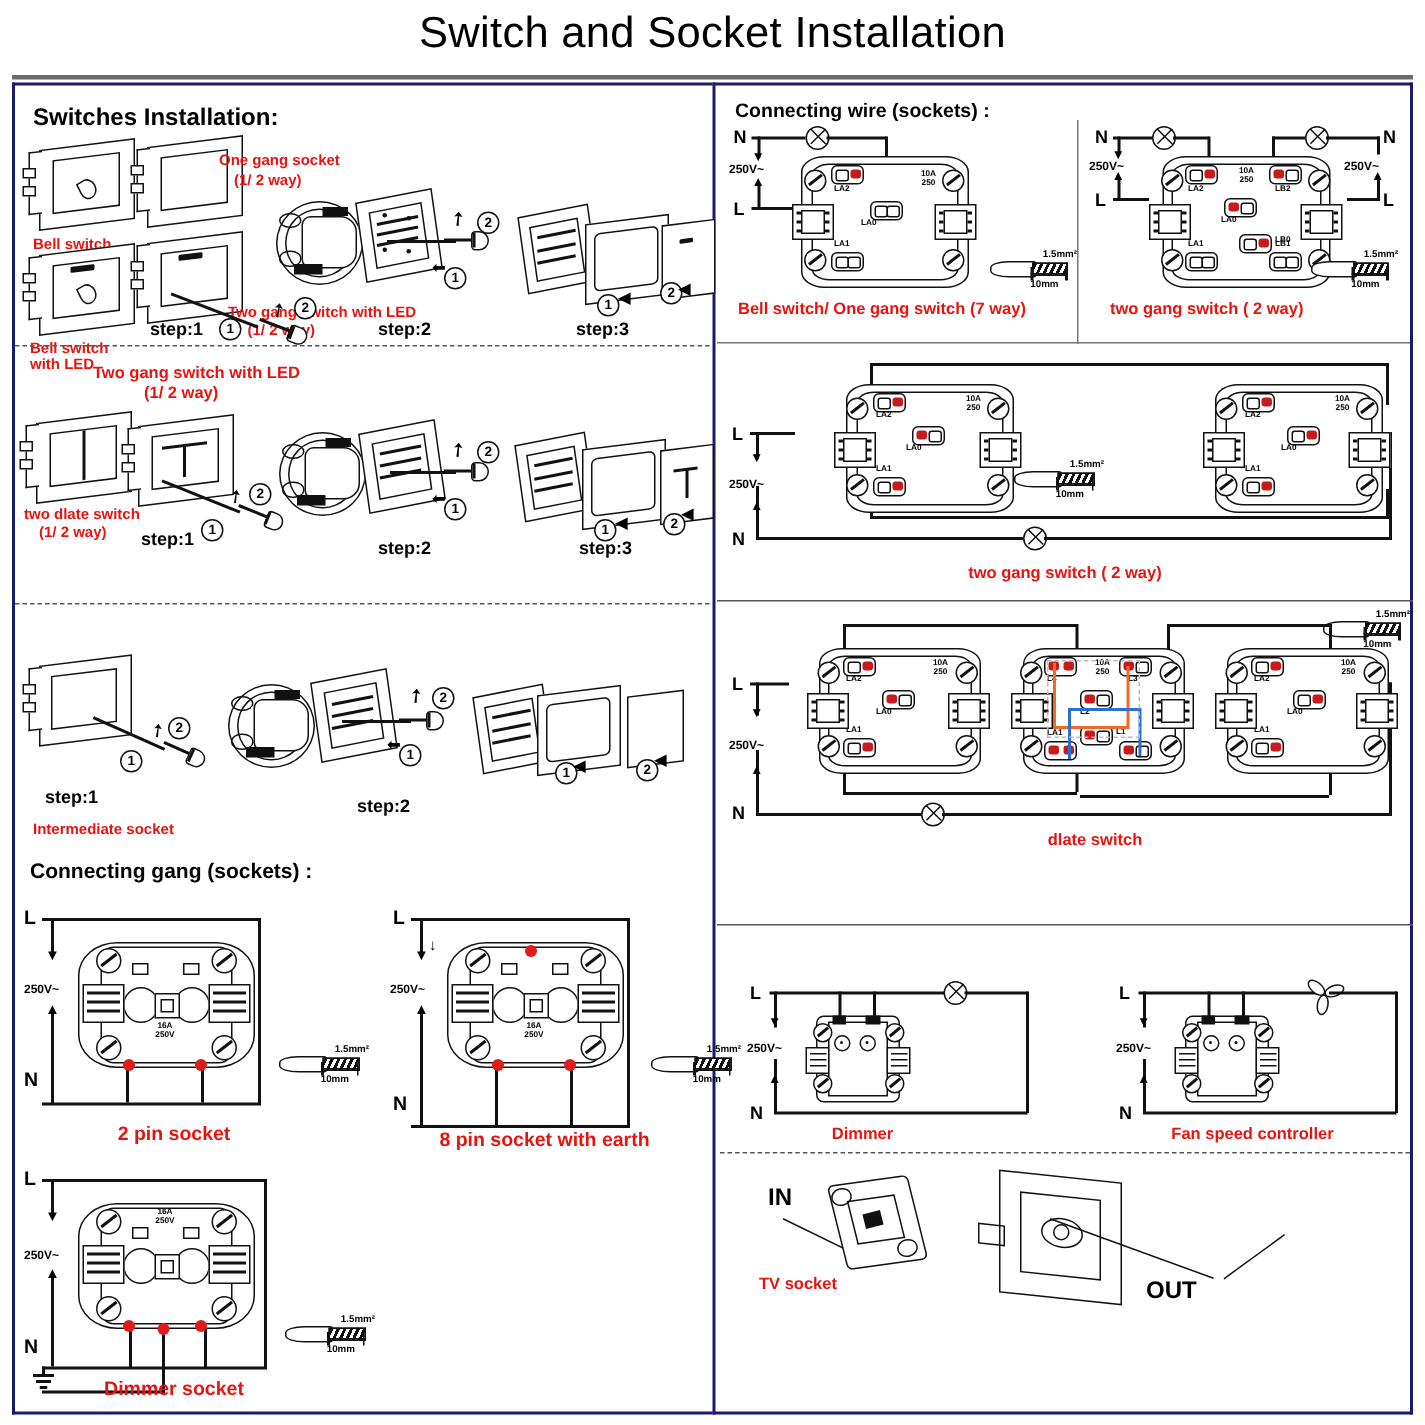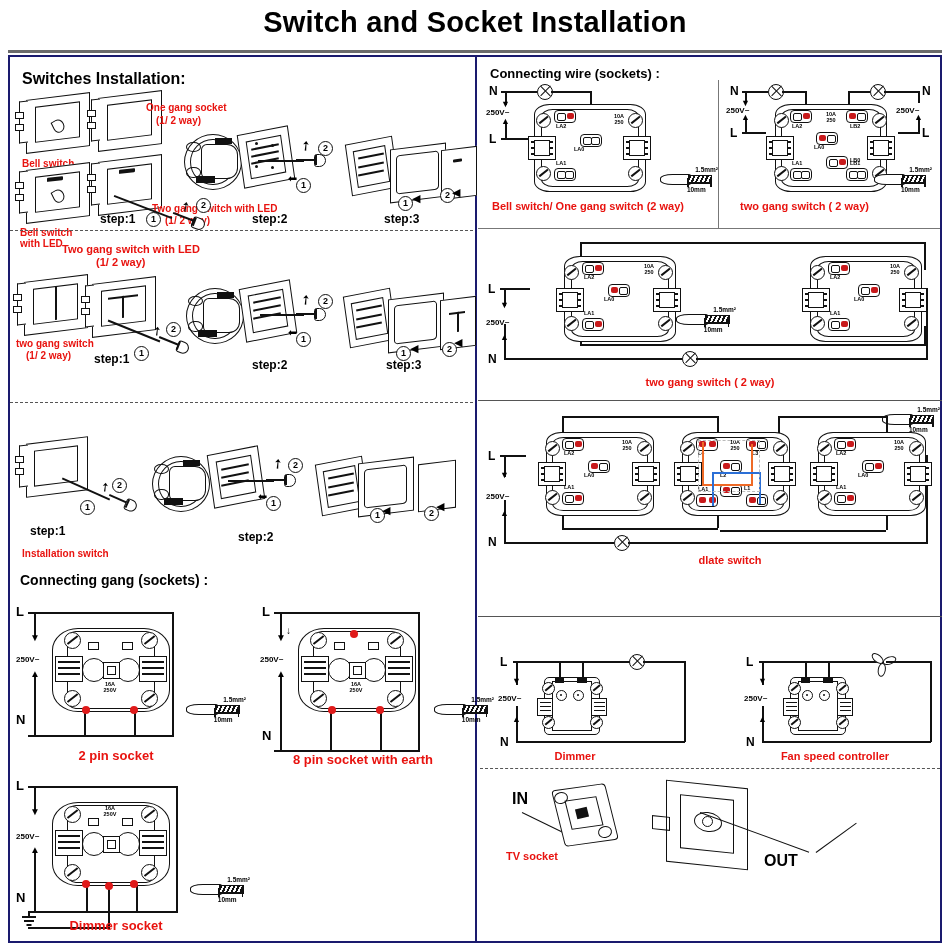--- a/index.html
+++ b/index.html
@@ -2,21 +2,21 @@
 <html><head>
 <meta charset="utf-8">
 <title>Switch and Socket Installation</title>
 <style>
   html,body{margin:0;padding:0;background:#fff;}
   body{width:950px;height:950px;overflow:hidden;
        font-family:"Liberation Sans","DejaVu Sans",sans-serif;color:#000;}
   #sheet{position:relative;width:950px;height:950px;background:#fff;}
 
   .abs{position:absolute;}
-  .ttl{left:0;top:6px;width:950px;text-align:center;font-size:29px;font-weight:bold;
+  .ttl{left:0;top:6px;width:950px;text-align:center;font-size:29px;font-weight:normal;
        letter-spacing:.2px;}
   .hrule{left:8px;top:50px;width:934px;height:3px;background:#6b6b6b;}
 
   
   .vdiv{left:475px;top:55px;width:2px;height:888px;background:#1a1a6e;}
   .outerL{left:8px;top:55px;width:467px;height:888px;border:2px solid #1a1a6e;border-right:none;box-sizing:border-box;}
   .outerR{left:475px;top:55px;width:467px;height:888px;border:2px solid #1a1a6e;border-left:none;box-sizing:border-box;}
 
   .dash{height:0;border-top:1.5px dashed #555;}
   .solidthin{height:0;border-top:1.5px solid #555;}
@@ -301,21 +301,21 @@
   </div>
   <div class="plate" style="left:92px;top:280px;width:62px;height:52px;">
     <div class="outer"></div>
       <div class="side"></div>
       <div class="inner"></div>
     <div class="tbar"></div>
       <div class="tstem"></div>
     <div class="tab" style="top:16px;"></div>
       <div class="tab" style="top:28px;"></div>
   </div>
-  <div class="abs red t10" style="left:16px;top:338px;">two gang switch</div>
+  <div class="abs red t10" style="left:16px;top:338px;">two dlate switch</div>
   <div class="abs red t10" style="left:26px;top:350px;">(1/ 2 way)</div>
 
   <div class="abs" style="left:106px;top:330px;width:56px;height:2px;background:#111;transform:rotate(22deg);"></div>
   <div class="sd" style="left:158px;top:336px;width:32px;height:14px;transform:rotate(22deg);">
     <div class="shaft"></div>
       <div class="grip"></div>
       <div class="gband"></div>
   </div>
   <div class="cnum" style="left:134px;top:346px;">1</div>
   <div class="cnum" style="left:166px;top:322px;">2</div>
@@ -433,21 +433,21 @@
   <div class="plate" style="left:418px;top:462px;width:36px;height:46px;">
     <div class="outer"></div>
   </div>
   <div class="cnum" style="left:370px;top:508px;">1</div>
   <div class="abs" style="left:382px;top:504px;font-size:11px;">◀</div>
   <div class="cnum" style="left:424px;top:506px;">2</div>
   <div class="abs" style="left:436px;top:500px;font-size:11px;">◀</div>
 
   <div class="abs t12 blk" style="left:30px;top:524px;">step:1</div>
   <div class="abs t12 blk" style="left:238px;top:530px;">step:2</div>
-  <div class="abs red t10" style="left:22px;top:548px;">Installation switch</div>
+  <div class="abs red t10" style="left:22px;top:548px;">Intermediate socket</div>
 
   <div class="abs t14 blk" style="left:20px;top:572px;">Connecting gang (sockets) :</div>
 
   <div class="abs t13 blk" style="left:16px;top:604px;">L</div>
   <div class="abs t13 blk" style="left:16px;top:712px;">N</div>
   <div class="abs t8 blk" style="left:16px;top:655px;">250V~</div>
   <div class="wire wh" style="left:28px;top:612px;width:146px;"></div>
   <div class="wire wv" style="left:172px;top:612px;height:124px;"></div>
   <div class="wire wh" style="left:28px;top:735px;width:146px;"></div>
   <div class="wire wv" style="left:34px;top:612px;height:26px;"></div>
@@ -678,21 +678,21 @@
 
   <div class="wspec" style="left:660px;top:168px;width:56px;height:22px;">
     <div class="cable"></div>
       <div class="strip"></div>
     <div class="top t8">1.5mm²</div>
     <div class="dimline"></div>
       <div class="tick" style="left:49%;"></div>
       <div class="tick" style="left:90%;"></div>
     <div class="bot">10mm</div>
   </div>
-  <div class="abs red t11" style="left:492px;top:200px;">Bell switch/ One gang switch (2 way)</div>
+  <div class="abs red t11" style="left:492px;top:200px;">Bell switch/ One gang switch (7 way)</div>
 
   <div class="abs t12 blk" style="left:730px;top:84px;">N</div>
   <div class="abs t12 blk" style="left:730px;top:126px;">L</div>
   <div class="abs t8 blk" style="left:726px;top:106px;">250V~</div>
   <div class="abs t12 blk" style="left:922px;top:84px;">N</div>
   <div class="abs t12 blk" style="left:922px;top:126px;">L</div>
   <div class="abs t8 blk" style="left:896px;top:106px;">250V~</div>
 
   <div class="wire wh" style="left:742px;top:91px;width:26px;"></div>
   <div class="lampx" style="left:768px;top:84px;"></div>

